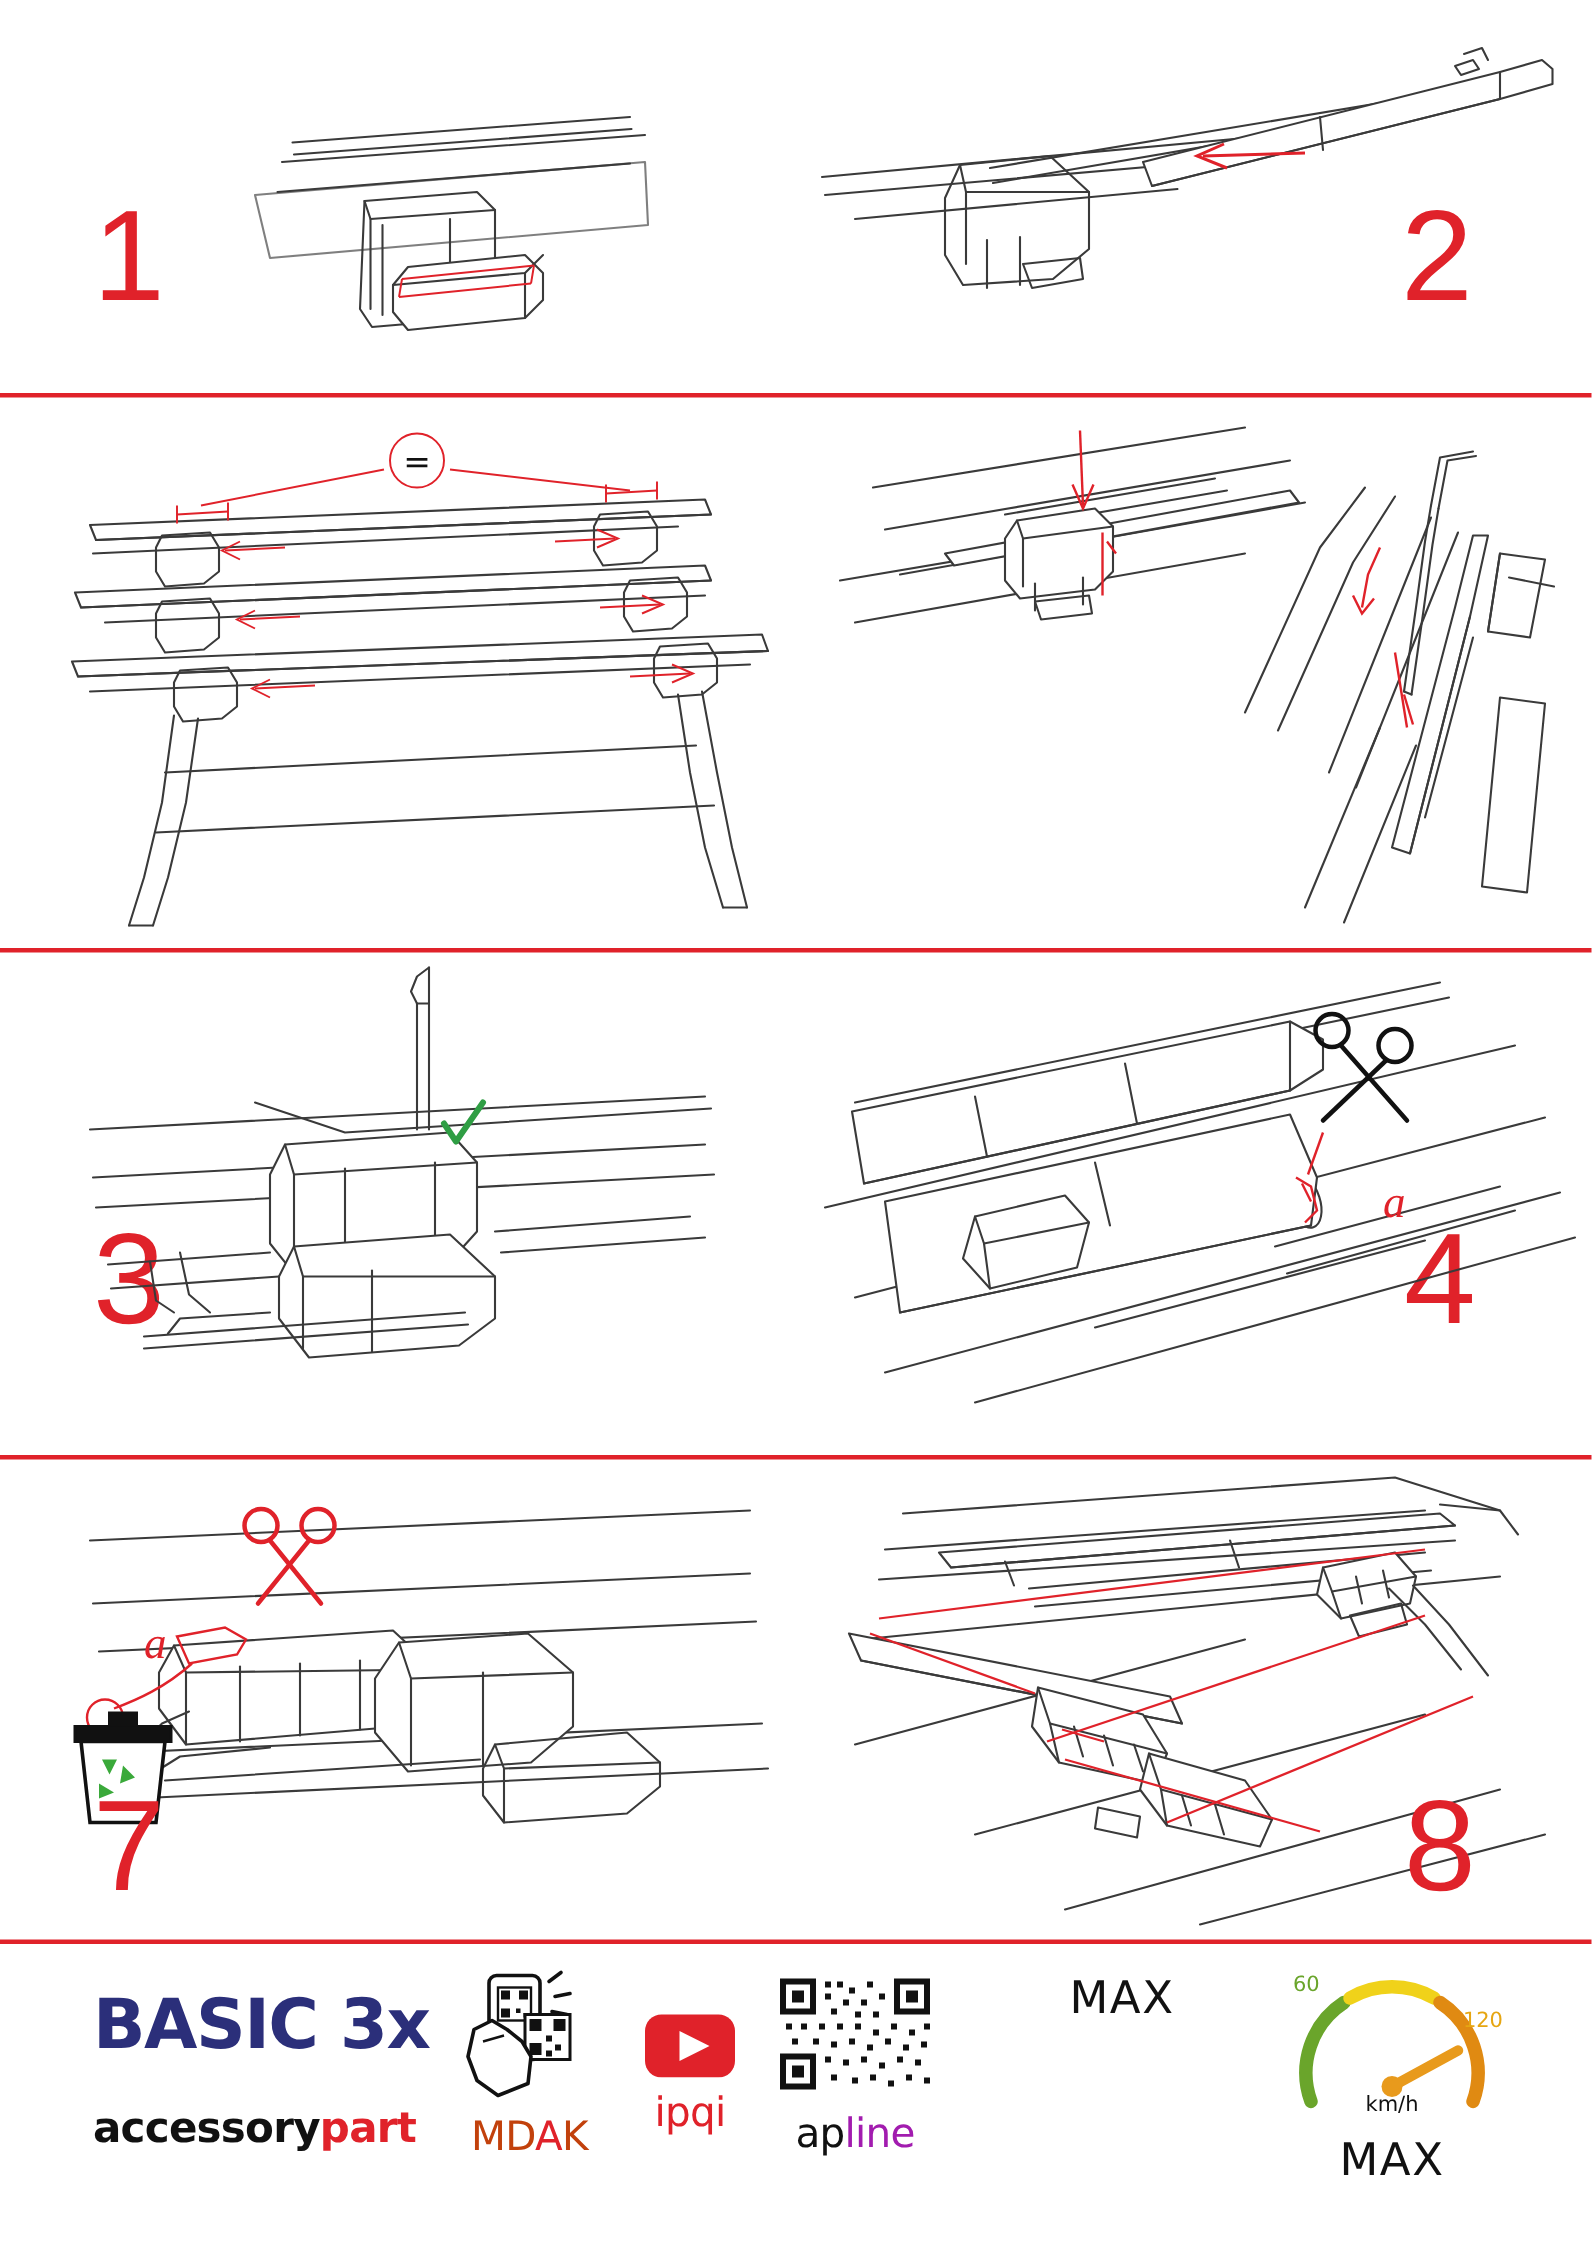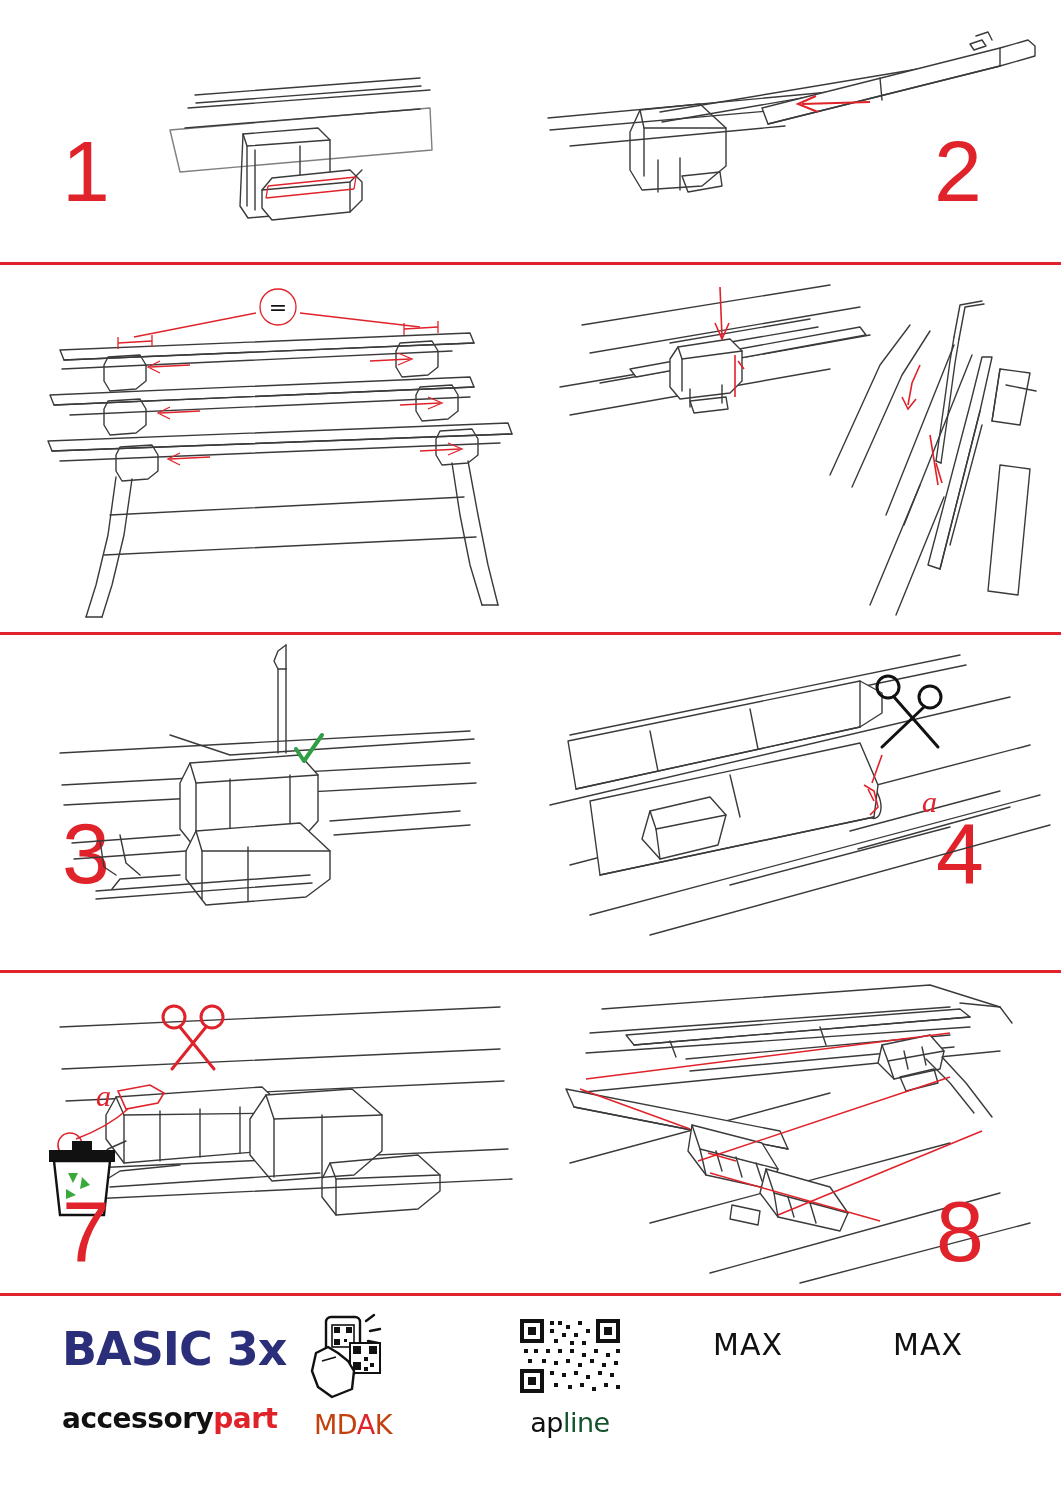--- a/index.html
+++ b/index.html
@@ -87,29 +87,29 @@
   .logo-label {
     font-family: "DejaVu Sans", sans-serif;
     font-size: 27px;
     letter-spacing: -0.5px;
     margin-top: 8px;
   }
   .mdak-label .m { color: #c2410c; }
   .mdak-label .a { color: #e0222a; }
   .ipqi-label { color: #e0222a; }
   .apline-label .ap { color: #111111; }
-  .apline-label .line { color: #14532d; }
+  .apline-label .line { color: #a21caf; }
 
   .max-label {
     font-family: "DejaVu Sans", sans-serif;
     font-size: 30px;
     letter-spacing: 1px;
     color: #111;
     text-align: center;
-    margin-top: 16px;
+    margin-top: 4px;
   }
   .weight-text {
     position: absolute;
     width: 100%;
     text-align: center;
     top: 56px;
     font-family: "DejaVu Sans", sans-serif;
     font-weight: bold;
     font-size: 28px;
     color: #e0222a;
@@ -585,20 +585,27 @@
         </g>
 
         <g fill="#ffffff" stroke="#111" stroke-width="2.4" stroke-linejoin="round">
           <path d="M24 40 L36 34 L46 40 L56 48 L62 58 L60 76 L40 84 L26 74 L20 58 Z"></path>
         </g>
         <path d="M30 48 L44 44" stroke="#111" stroke-width="1.6" fill="none"></path>
       </svg>
       <div class="logo-label mdak-label"><span class="m">MD</span><span class="a">A</span><span class="m">K</span></div>
     </div>
 
+    <div class="logo-col" style="left:400px;top:42px;width:120px;">
+      <svg width="120" height="50" viewBox="0 0 120 50">
+        <rect x="30" y="8" width="60" height="42" rx="11" fill="#e0222a"></rect>
+        <path d="M53 19 L73 29 L53 39 Z" fill="#ffffff"></path>
+      </svg>
+      <div class="logo-label ipqi-label">ipqi</div>
+    </div>
 
     <div class="logo-col" style="left:490px;top:20px;width:160px;">
       <svg width="160" height="86" viewBox="0 0 160 86">
         <rect x="28" y="4" width="104" height="78" fill="#ffffff"></rect>
         <g fill="#111111">
           <rect x="30" y="6" width="24" height="24"></rect>
             <rect x="34" y="10" width="16" height="16" fill="#fff"></rect>
             <rect x="38" y="14" width="8" height="8"></rect>
           <rect x="106" y="6" width="24" height="24"></rect>
             <rect x="110" y="10" width="16" height="16" fill="#fff"></rect>
@@ -649,17 +656,29 @@
         </g>
       </svg>
       <div class="logo-label apline-label"><span class="ap">ap</span><span class="line">line</span></div>
     </div>
 
     <div class="logo-col" style="left:668px;top:18px;width:160px;">
       <div class="max-label">MAX</div>
     </div>
 
     <div class="logo-col" style="left:848px;top:18px;width:160px;">
+      <div style="position:relative;width:160px;height:108px;">
+        <svg width="160" height="108" viewBox="0 0 160 108">
+          <path d="M26 90 A56 56 0 0 1 48 24" fill="none" stroke="#6aa52b" stroke-width="9" stroke-linecap="round"></path>
+          <path d="M52 21 A56 56 0 0 1 108 21" fill="none" stroke="#f0d21a" stroke-width="9" stroke-linecap="round"></path>
+          <path d="M112 24 A56 56 0 0 1 134 90" fill="none" stroke="#e08a12" stroke-width="9" stroke-linecap="round"></path>
+          <circle cx="80" cy="80" r="7" fill="#e89a1c"></circle>
+          <path d="M80 80 L124 56" stroke="#e89a1c" stroke-width="7" stroke-linecap="round"></path>
+        </svg>
+        <div class="gauge-60">60</div>
+        <div class="gauge-120">120</div>
+        <div class="kmh-text">km/h</div>
+      </div>
       <div class="max-label">MAX</div>
     </div>
 
   </div>
 </div>
 
 </body></html>

